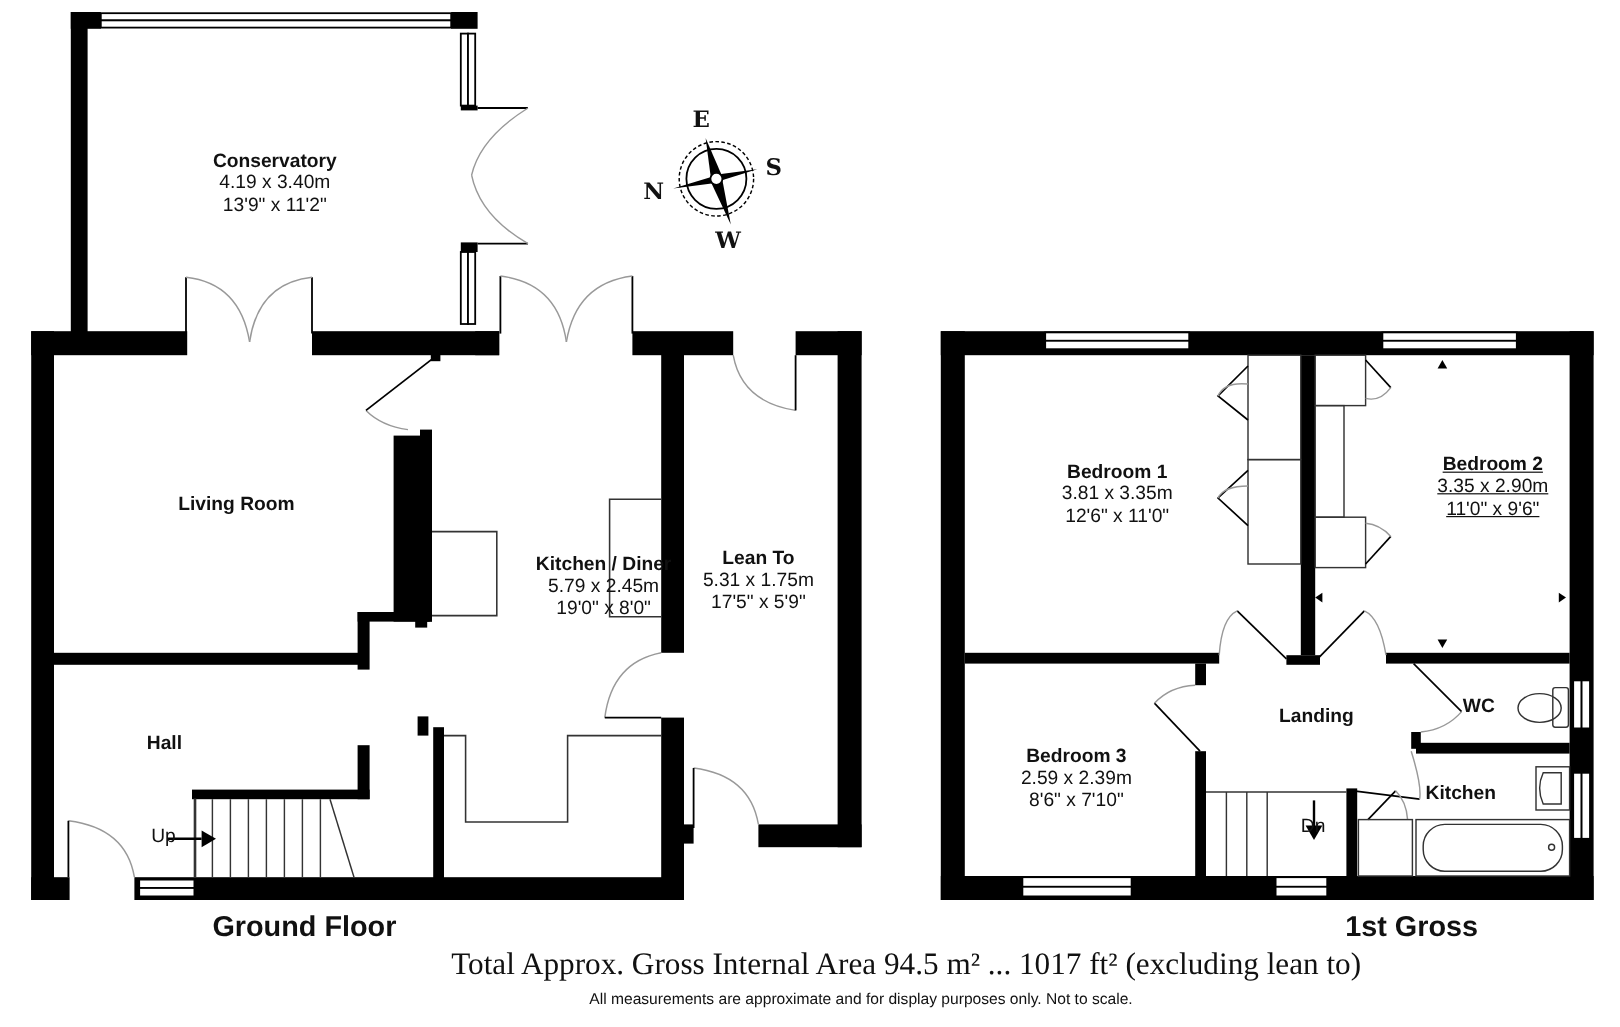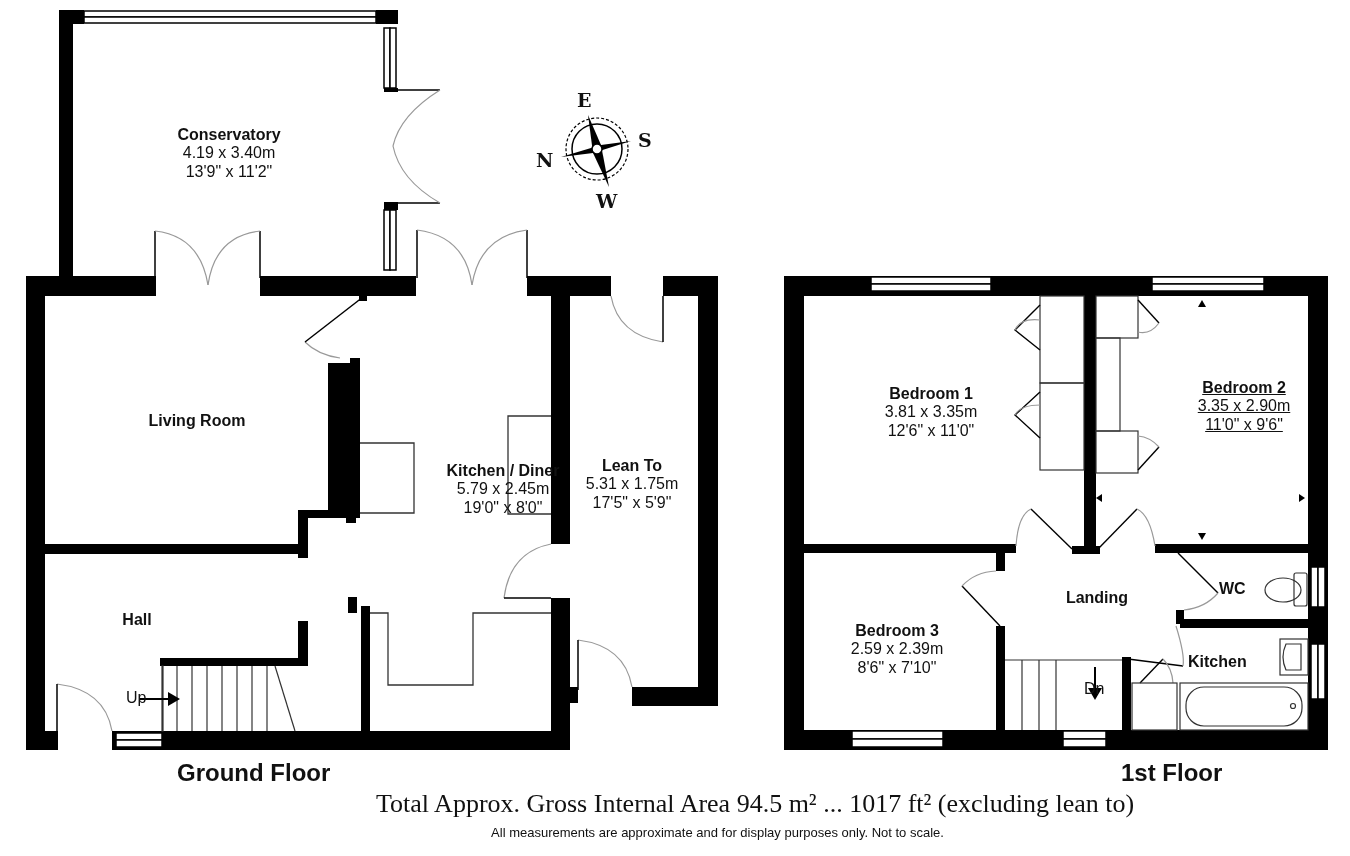--- a/index.html
+++ b/index.html
@@ -310,14 +310,14 @@
 <div class="small-lbl bold" style="left:1188px; top:653px;">Kitchen</div>
 <div class="small-lbl" style="left:1084px; top:640px;margin-top:40px;">Dn</div>
 
 <div class="compass-letter" style="left:577px; top:89px;">E</div>
 <div class="compass-letter" style="left:638px; top:129px;">S</div>
 <div class="compass-letter" style="left:596px; top:190px;">W</div>
 <div class="compass-letter" style="left:536px; top:149px;">N</div>
 
 <div class="footer-floor" style="left:177px;">Ground Floor</div>
 <div class="footer-total">Total Approx. Gross Internal Area 94.5 m² ... 1017 ft² (excluding lean to)</div>
-<div class="footer-floor" style="left:1121px;">1st Floor</div>
+<div class="footer-floor" style="left:1121px;">1st Gross</div>
 <div class="footer-disclaimer">All measurements are approximate and for display purposes only. Not to scale.</div>
 
 </body></html>

